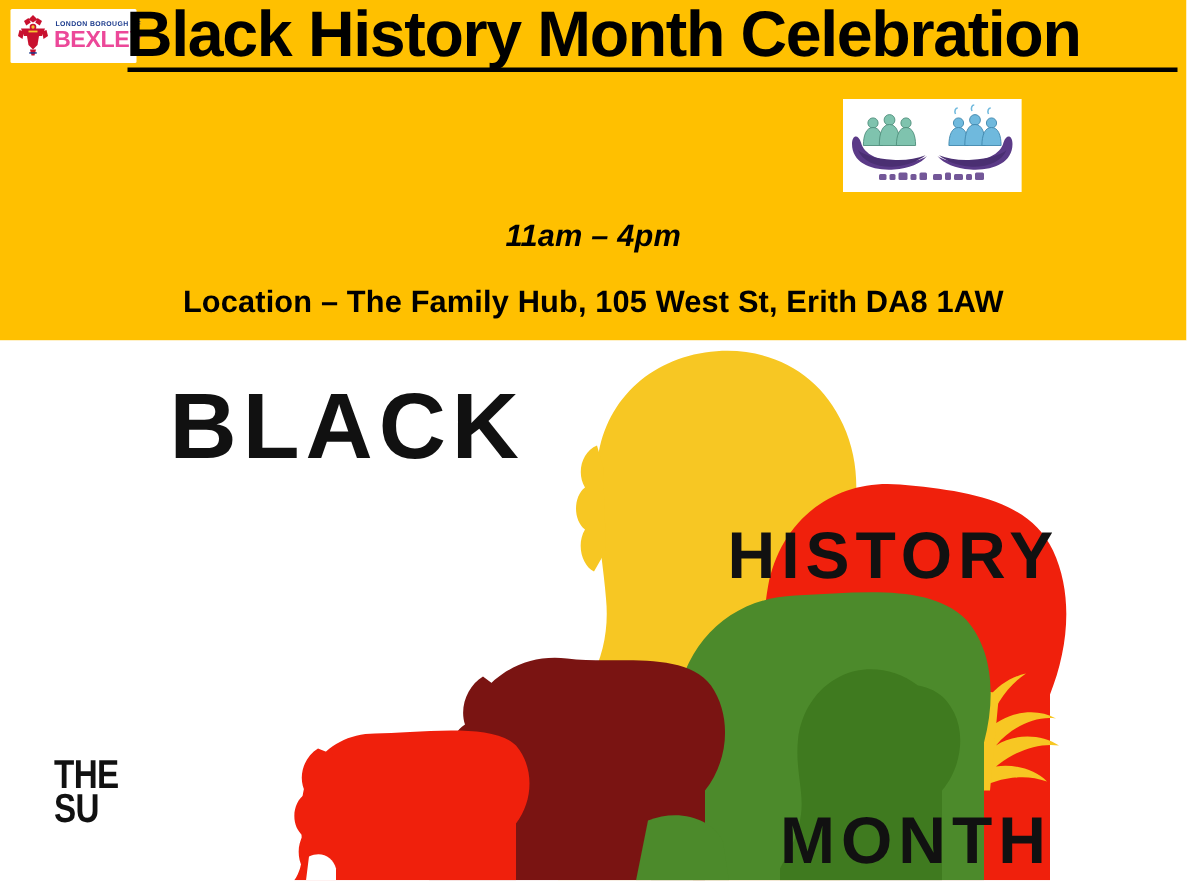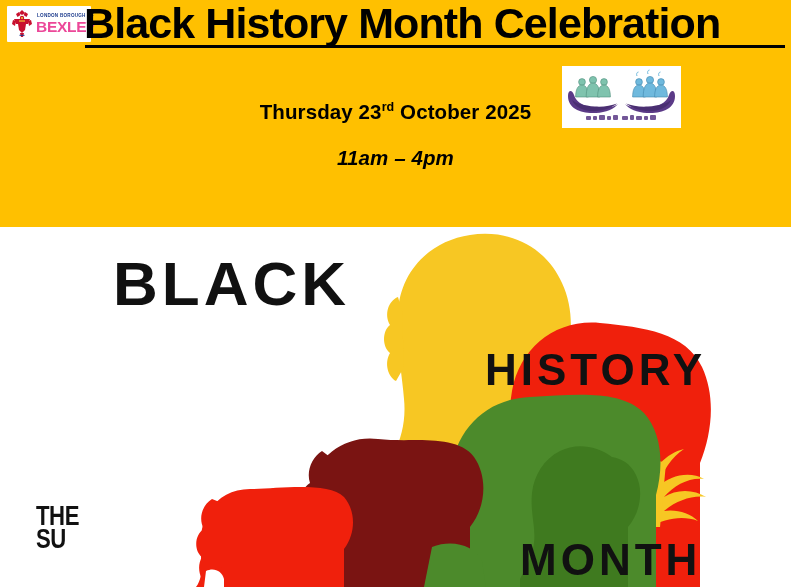--- a/index.html
+++ b/index.html
@@ -193,26 +193,24 @@
       </div>
       <div id="bexley-words">
         <div id="bexley-sub">LONDON BOROUGH OF</div>
         <div id="bexley-main">BEXLEY</div>
       </div>
     </div>
 
     <div id="poster-title">Black History Month Celebration</div>
     <div id="title-underline"></div>
 
-    <div class="info-line" id="date-line">
-      <span>Thursday 23</span><sup>rd</sup><span> October 2025</span>
-    </div>
 
     <div class="info-line" id="time-line">11am – 4pm</div>
 
+    <div class="info-line" id="location-line">Location – The Family Hub, 105 West St, Erith DA8 1AW</div>
 
     <div id="partner-logo">
       <svg width="119" height="62" viewBox="0 0 119 62">
         <rect x="0" y="0" width="119" height="62" fill="#ffffff"></rect>
 
         <path d="M6 30 C6 43, 20 48, 34 47 C44 46.4, 52 43, 56 38 C52 41, 44 42.5, 36 42 C24 41.2, 14 37, 12 29 C10 23, 6 24, 6 30 Z" fill="#5b3a87"></path>
         <path d="M10 34 C13 42, 24 46, 35 45 C43 44.2, 50 41.5, 55 37.5 C49 40, 41 41, 33 40.5 C22 39.8, 13 37, 10 34 Z" fill="#4a2f72"></path>
 
         <path d="M113 30 C113 43, 99 48, 85 47 C75 46.4, 67 43, 63 38 C67 41, 75 42.5, 83 42 C95 41.2, 105 37, 107 29 C109 23, 113 24, 113 30 Z" fill="#5b3a87"></path>
         <path d="M109 34 C106 42, 95 46, 84 45 C76 44.2, 69 41.5, 64 37.5 C70 40, 78 41, 86 40.5 C97 39.8, 106 37, 109 34 Z" fill="#4a2f72"></path>

